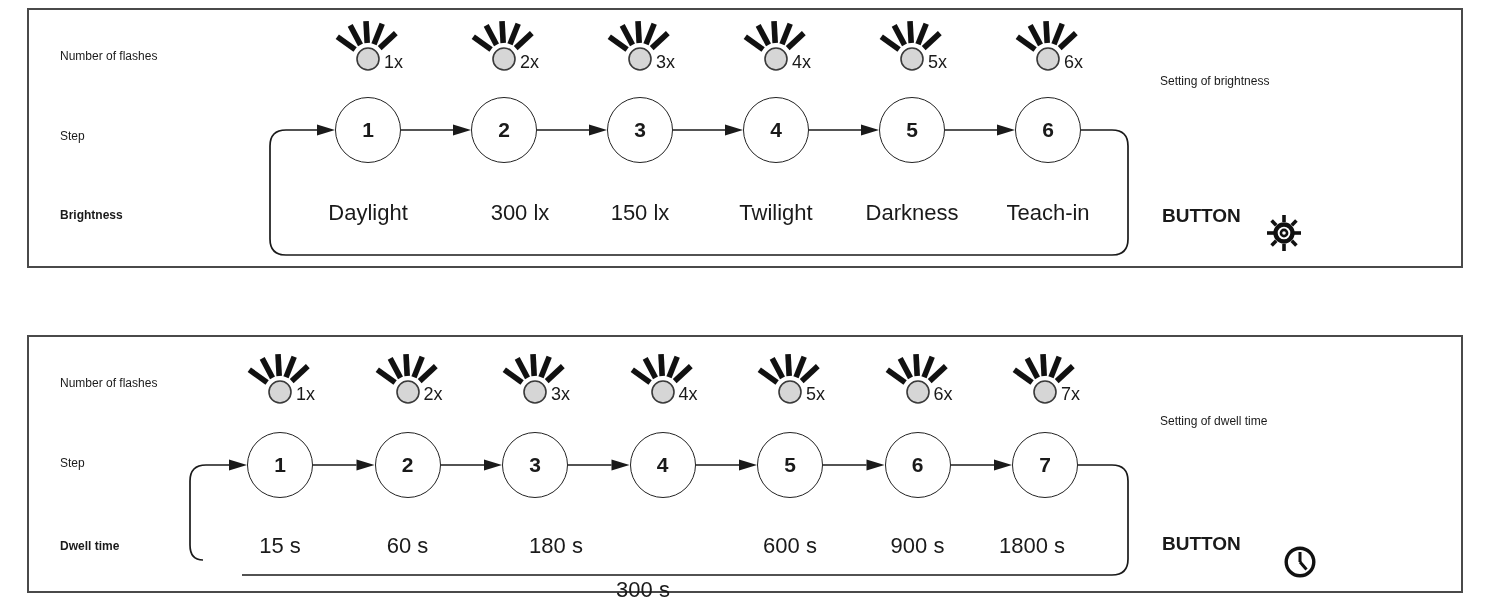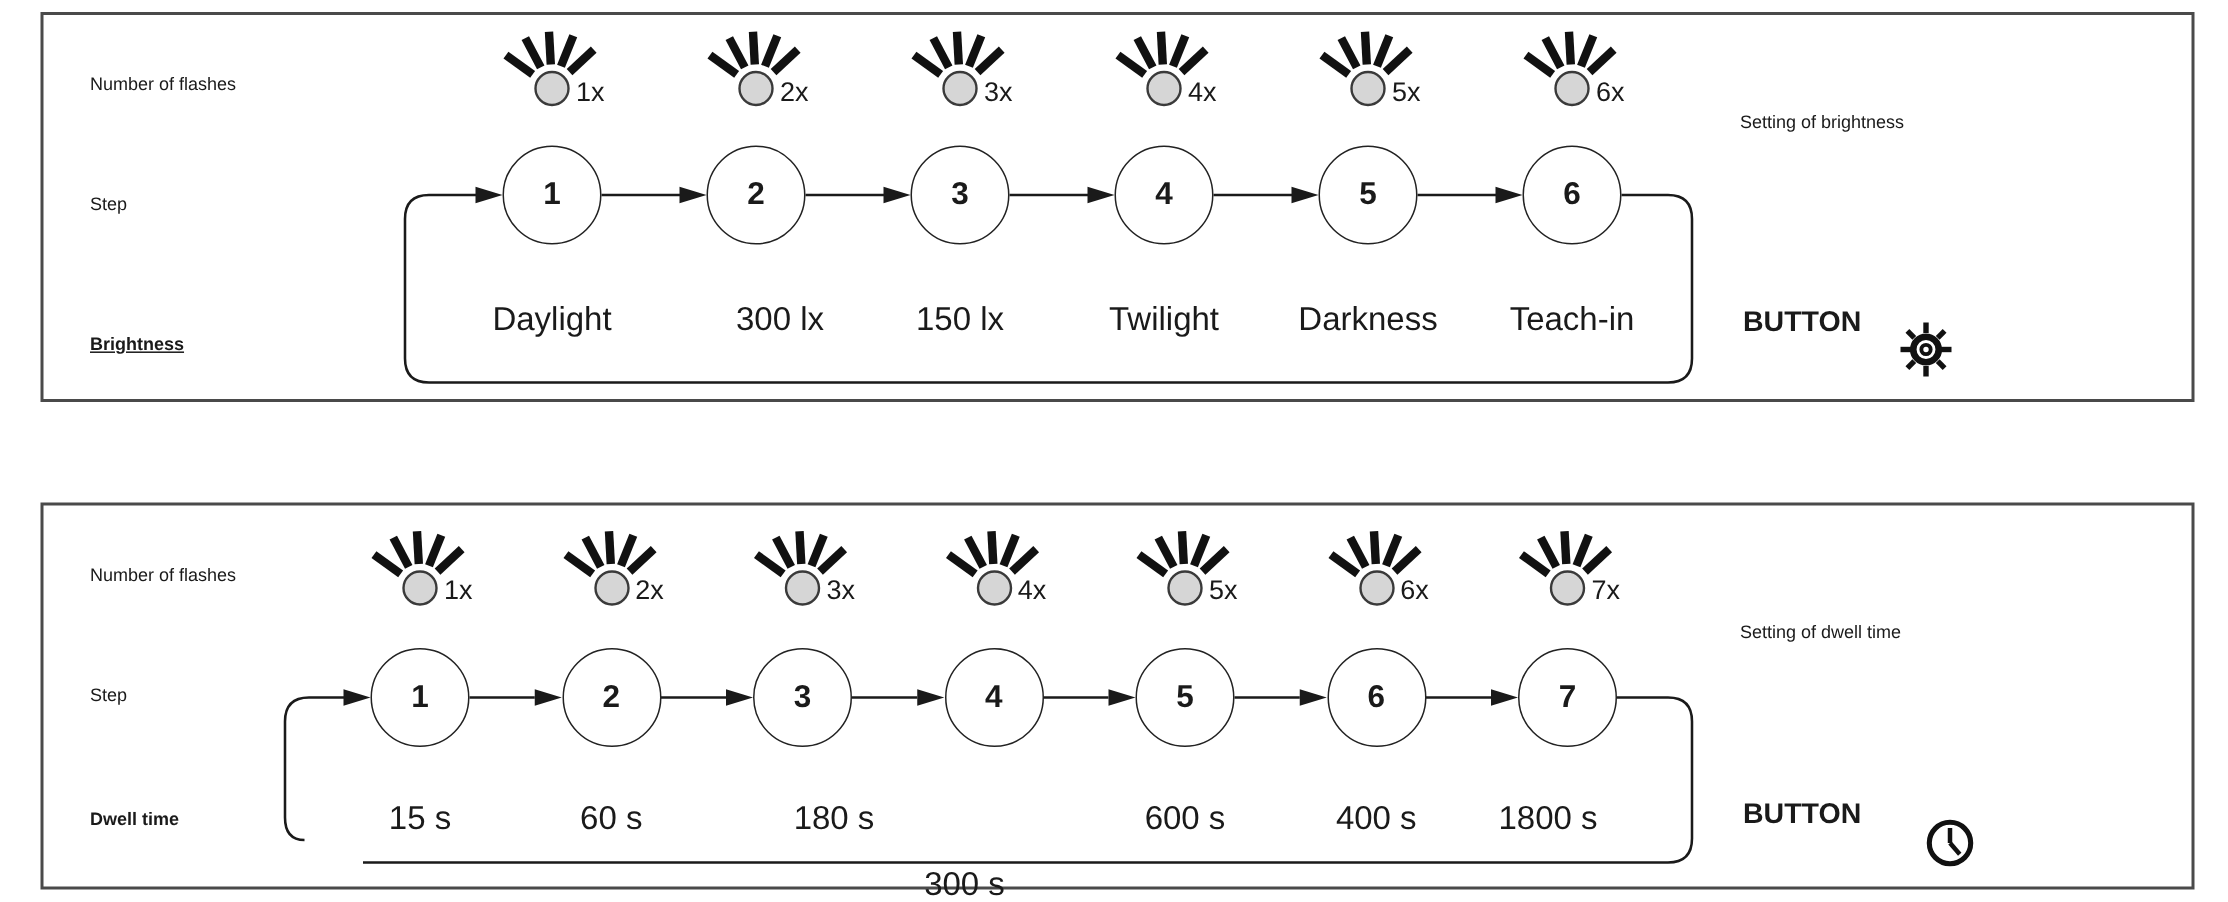--- a/index.html
+++ b/index.html
@@ -59,21 +59,21 @@
     <line class="diag" x1="823" y1="465" x2="866.5" y2="465"></line>
       <polygon class="ah" points="884.5,465 866.5,459.5 866.5,470.5"></polygon>
     <line class="diag" x1="950.5" y1="465" x2="994" y2="465"></line>
       <polygon class="ah" points="1012,465 994,459.5 994,470.5"></polygon>
 
     <path class="diag" d="M1078,465 H1112 Q1128,465 1128,481 V559 Q1128,575 1112,575 H242"></path>
   </svg>
 
   <div class="rowlabel" style="left:60px;top:57px;">Number of flashes</div>
   <div class="rowlabel" style="left:60px;top:137px;">Step</div>
-  <div class="rowlabel bold" style="left:60px;top:230px;text-decoration:underline;">Brightness</div>
+  <div class="rowlabel bold" style="left:60px;top:216px;">Brightness</div>
   <div class="rowlabel" style="left:1160px;top:82px;">Setting of brightness</div>
   <div class="rowlabel bold" style="left:1162px;top:217px;font-size:19px;">BUTTON</div>
 
   <svg class="icon" style="left:328px;top:13px;" width="80" height="62">
       <line class="led-ray" x1="27.1" y1="36.6" x2="9.3" y2="23.7"></line>
       <line class="led-ray" x1="32.5" y1="31.9" x2="22.2" y2="12.4"></line>
       <line class="led-ray" x1="39.2" y1="30" x2="38" y2="8.1"></line>
       <line class="led-ray" x1="46" y1="31.2" x2="54.2" y2="10.8"></line>
       <line class="led-ray" x1="51.7" y1="35.1" x2="67.8" y2="20.1"></line>
       <circle class="led-circle" cx="40" cy="46" r="11"></circle>
@@ -232,21 +232,21 @@
   <div class="stepcircle" style="left:629.5px;top:432px;">4</div>
   <div class="stepcircle" style="left:757px;top:432px;">5</div>
   <div class="stepcircle" style="left:884.5px;top:432px;">6</div>
   <div class="stepcircle" style="left:1012px;top:432px;">7</div>
 
   <div class="value" style="left:280px;top:547px;">15 s</div>
   <div class="value" style="left:407.5px;top:547px;">60 s</div>
   <div class="value" style="left:556px;top:547px;">180 s</div>
   <div class="value" style="left:643px;top:547px;margin-top:44px;">300 s</div>
   <div class="value" style="left:790px;top:547px;">600 s</div>
-  <div class="value" style="left:917.5px;top:547px;">400 s</div>
+  <div class="value" style="left:917.5px;top:547px;">900 s</div>
   <div class="value" style="left:1032px;top:547px;">1800 s</div>
 
   <svg class="icon" style="left:1283px;top:545px;" width="36" height="36">
     <circle class="btn-ic" cx="17" cy="17" r="13.8" stroke-width="3.4"></circle>
     <line class="btn-ic" x1="17" y1="17" x2="17" y2="7" stroke-width="3"></line>
     <line class="btn-ic" x1="17" y1="17" x2="23.5" y2="24.5" stroke-width="3"></line>
   </svg>
 
 </div>
 

